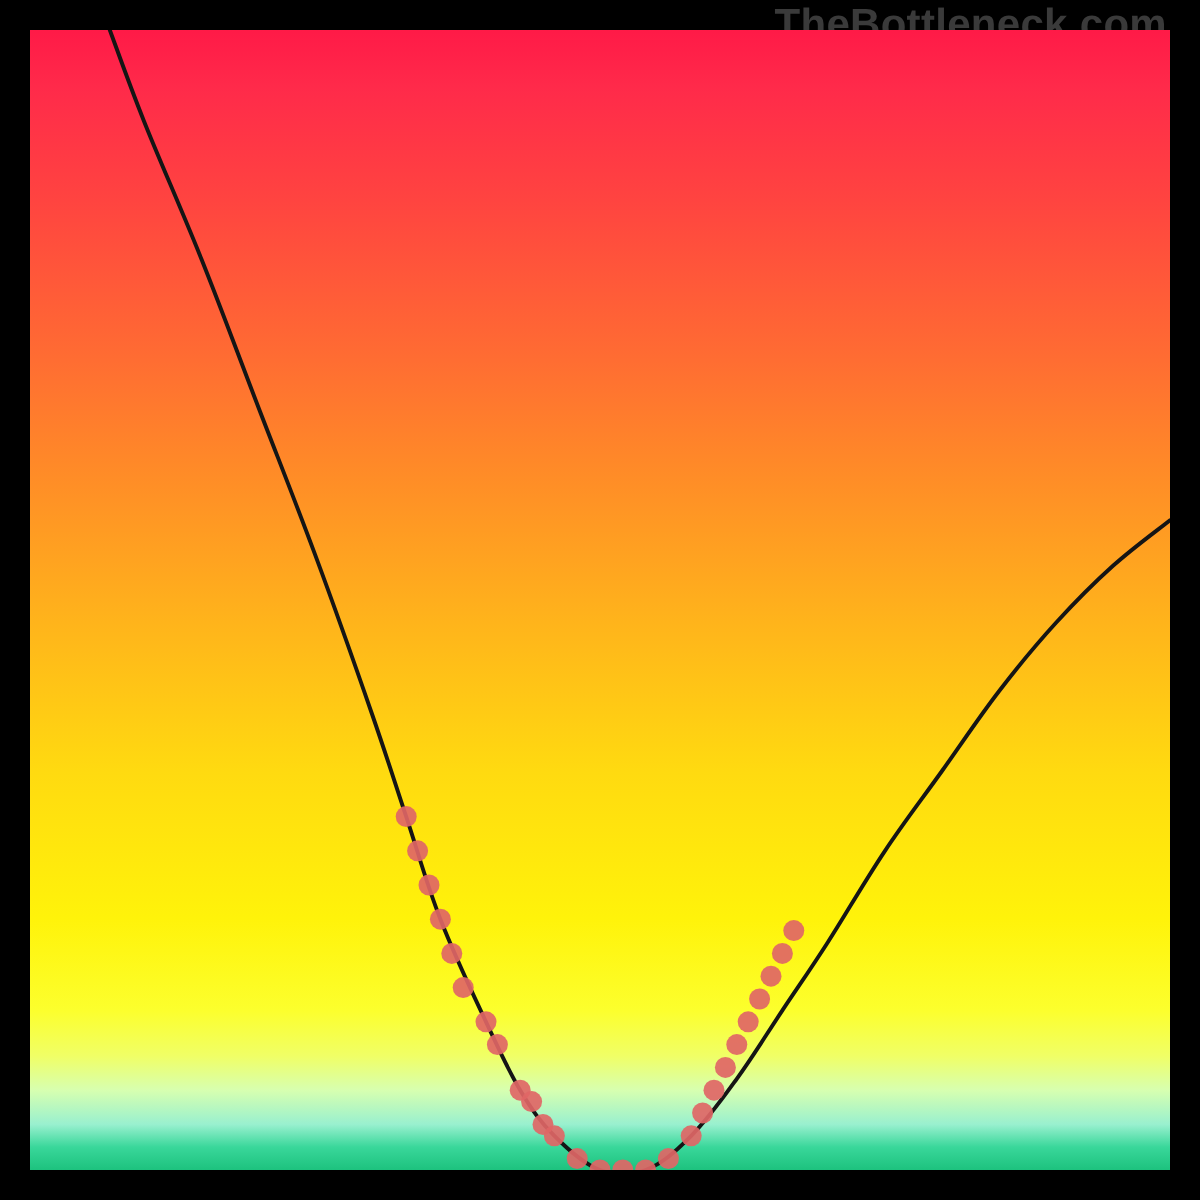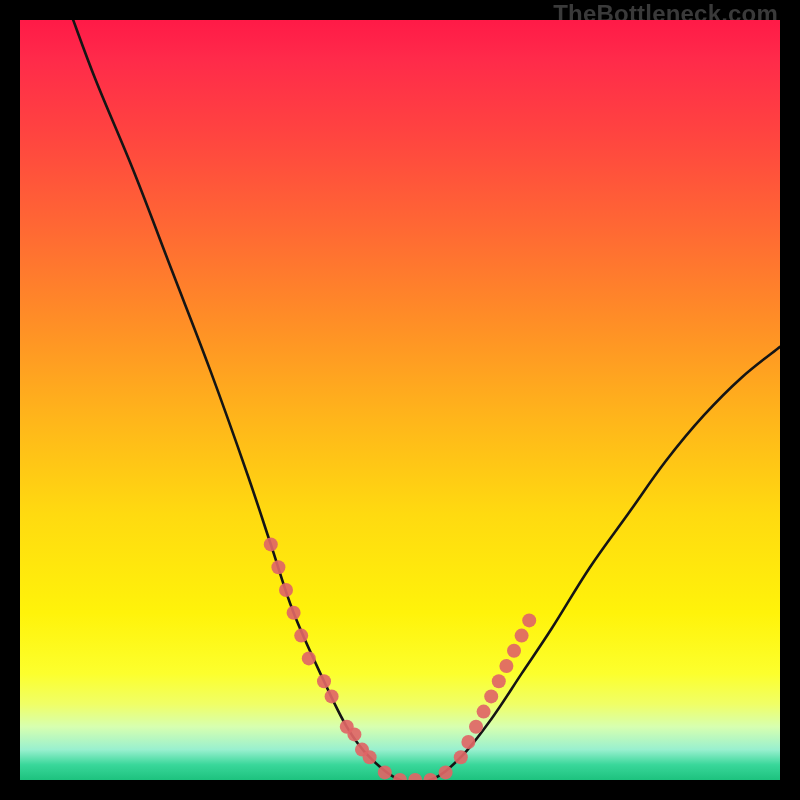--- a/index.html
+++ b/index.html
@@ -43,21 +43,21 @@
       #99f0cf 96%,
       #39d79a 98%,
       #1dc27e 100%
     );
   }
   .watermark {
     position: absolute;
     top: 0;
     right: 22px;
     color: #3a3a3a;
-    font-size: 24px;
+    font-size: 28px;
     font-weight: 600;
     letter-spacing: 0.2px;
     user-select: none;
   }
   svg.curve {
     position: absolute;
     inset: 0;
   }
 </style>
 </head>

